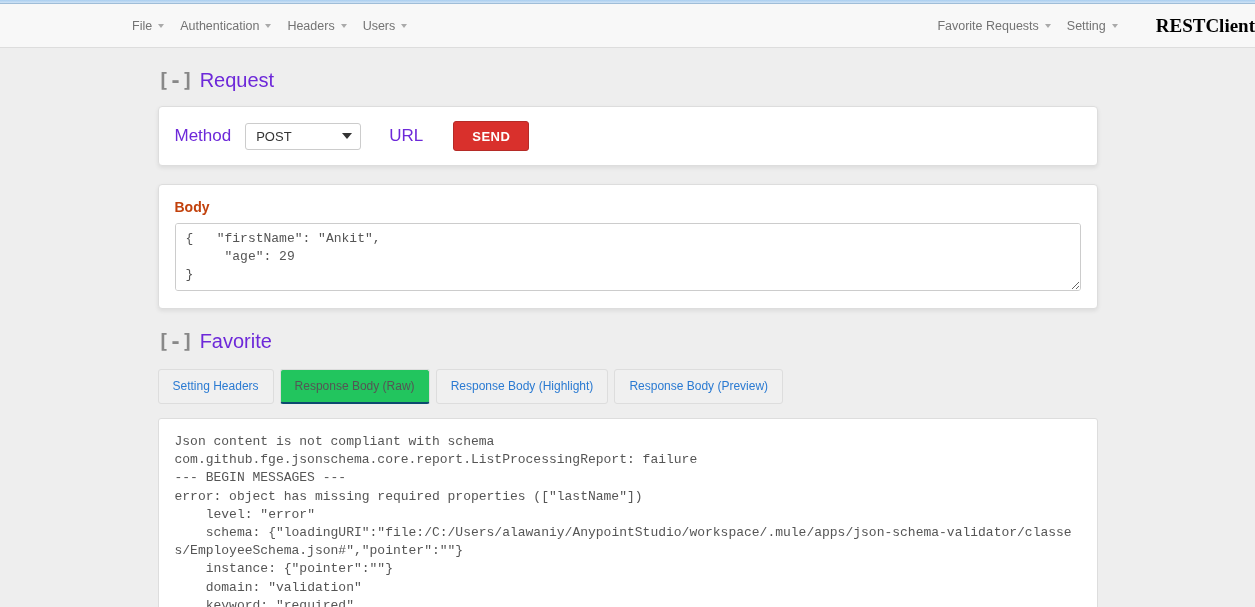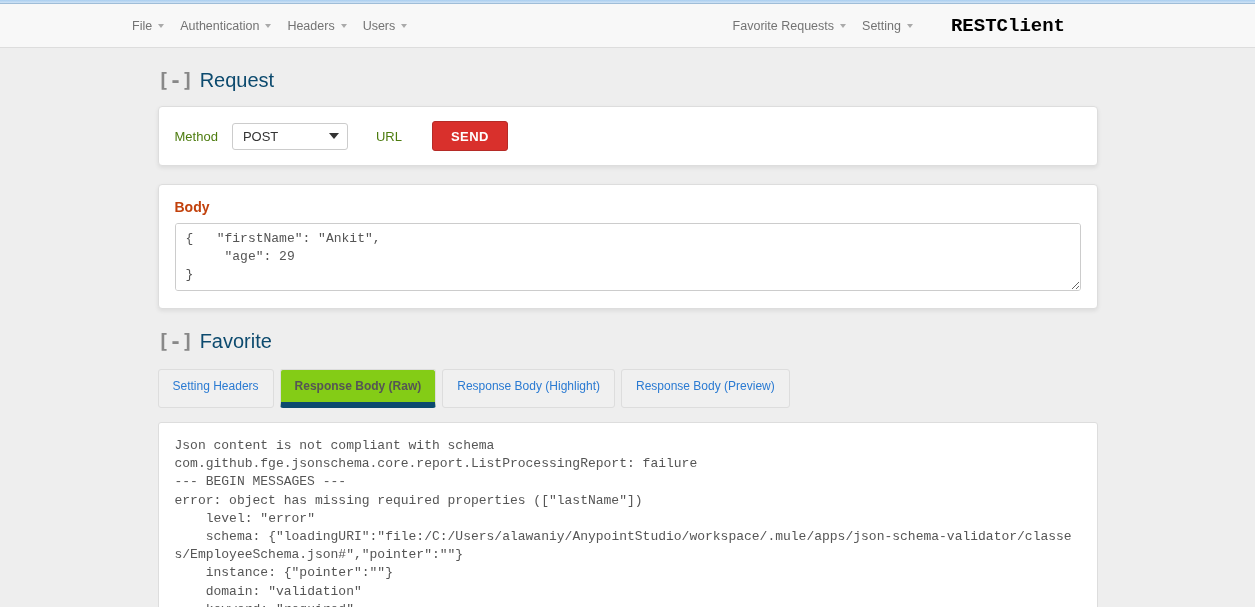--- a/index.html
+++ b/index.html
@@ -40,23 +40,22 @@
       border-right: 3.5px solid transparent;
       border-top: 4px solid #aaa;
       margin-left: 2px;
     }
     .menu-spacer { flex: 1; }
     .brand {
       font-weight: 900;
       font-size: 19px;
       color: #000;
       letter-spacing: 0px;
-      padding-right: 190px;
       padding-left: 30px;
-      font-family: Liberation Mono, monospace;
+      font-family: Liberation Serif, serif;
     }
     .menu-right { display: flex; }
     .container {
       max-width: 940px;
       margin: 0 auto;
       padding: 0 0;
     }
     .section-title {
       display: flex;
       align-items: center;
@@ -66,38 +65,38 @@
     .collapse-toggle {
       font-size: 20px;
       color: #888;
       font-weight: bold;
       cursor: pointer;
       font-family: monospace;
     }
     .section-title h2 {
       font-size: 20px;
       font-weight: 500;
-      color: #0c4a6e;
+      color: #6d28d9;
     }
     .panel {
       background: #fff;
       border: 1px solid #ddd;
       border-radius: 4px;
       box-shadow: 0 2px 4px rgba(0,0,0,0.08);
       padding: 14px 16px;
       margin-bottom: 18px;
     }
     .req-row {
       display: flex;
       align-items: center;
       gap: 14px;
     }
     .label {
-      font-size: 13px;
-      color: #4d7c0f;
+      font-size: 17px;
+      color: #6d28d9;
     }
     .method-select {
       position: relative;
       width: 116px;
       height: 27px;
       border: 1px solid #ccc;
       border-radius: 3px;
       display: flex;
       align-items: center;
       padding: 0 28px 0 10px;
@@ -187,24 +186,23 @@
     .tab {
       padding: 9px 14px;
       background: #f0f0f0;
       border: 1px solid #ddd;
       border-radius: 3px;
       font-size: 12px;
       color: #2a7ad2;
       cursor: pointer;
     }
     .tab.active {
-      background: #84cc16;
-      color: #555;
-      border-bottom: 6px solid #0c4a6e;
-      font-weight: bold;
+      background: #22c55e;
+      color: #555;
+      border-bottom: 2px solid #0c4a6e;
     }
     .response-body {
       background: #fff;
       border: 1px solid #ddd;
       border-radius: 3px;
       margin-top: 14px;
       padding: 14px 16px;
     }
     .response-body pre {
       font-family: "Courier New", monospace;

